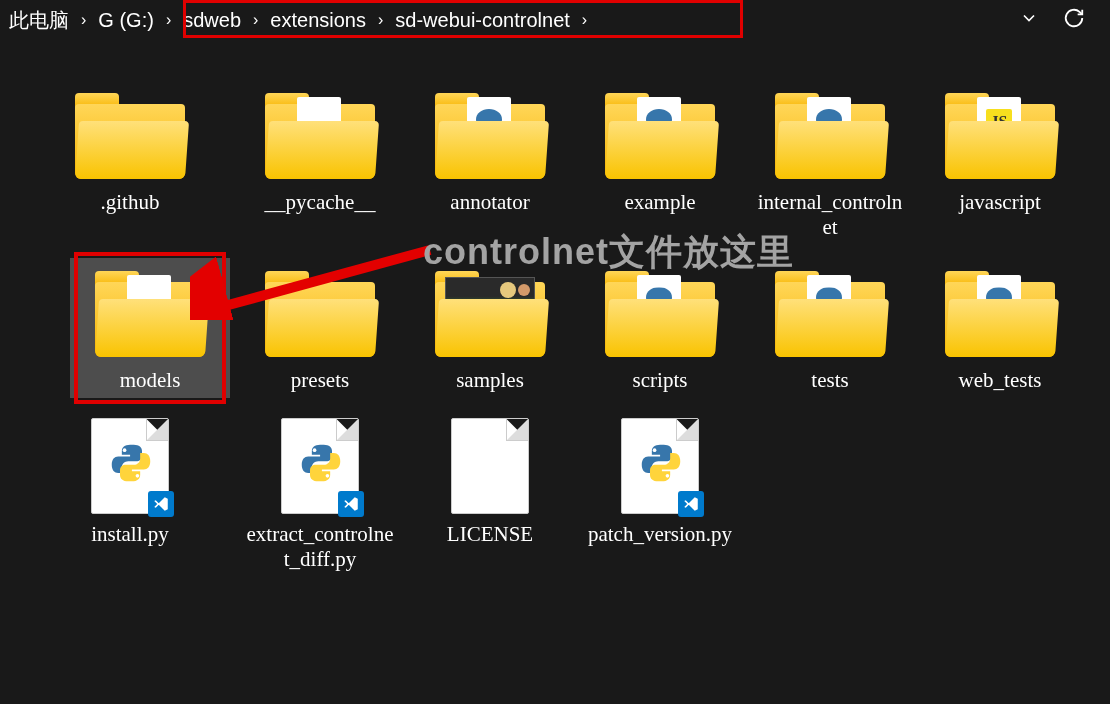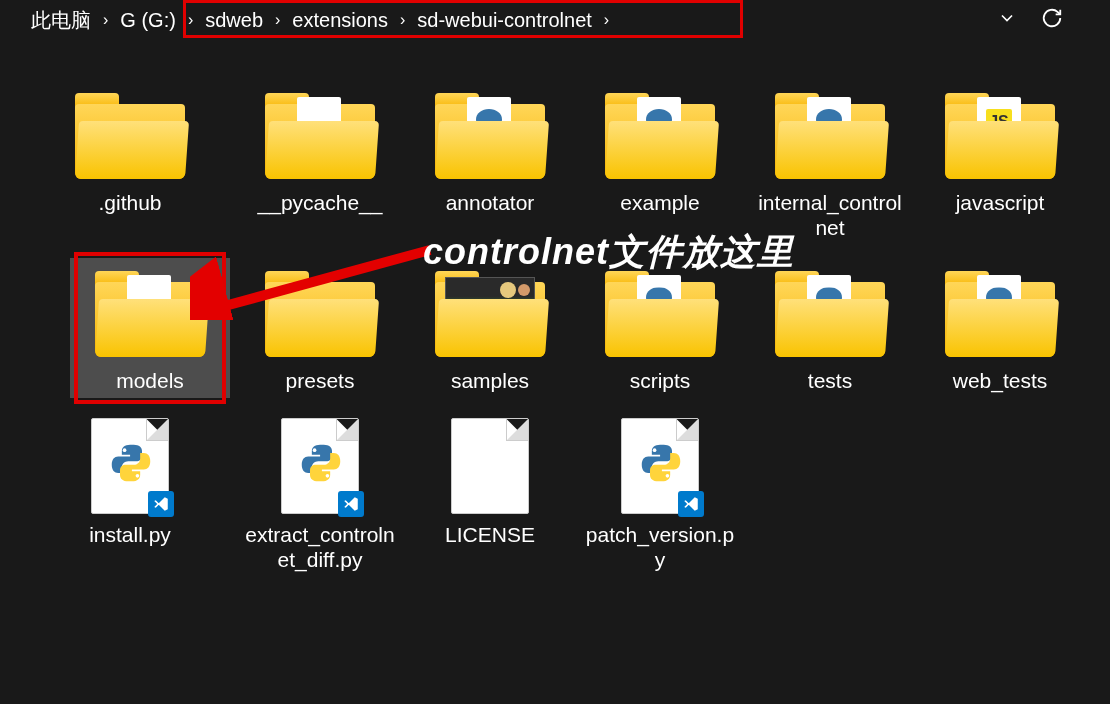--- a/index.html
+++ b/index.html
@@ -12,21 +12,21 @@
       height: 704px;
       background: #191919;
       color: #ffffff;
       font-family: "Segoe UI", "Microsoft YaHei", sans-serif;
       overflow: hidden;
       position: relative;
     }
     .breadcrumb-bar {
       display: flex;
       align-items: center;
-      padding: 6px 27px;
+      padding: 6px 5px;
       font-size: 20px;
       height: 40px;
       position: relative;
     }
     .breadcrumb-items {
       display: flex;
       align-items: center;
       flex: 1;
     }
     .crumb {
@@ -55,20 +55,21 @@
     .chevron-down-icon svg, .refresh-icon svg {
       stroke: #ffffff;
       fill: none;
       stroke-width: 2;
     }
     .grid {
       display: grid;
       grid-template-columns: repeat(6, 1fr);
       gap: 14px 10px;
       padding: 40px 30px 0 30px;
+      font-family: Liberation Serif, serif;
     }
     .item {
       display: flex;
       flex-direction: column;
       align-items: center;
       justify-content: flex-start;
       text-align: center;
       cursor: pointer;
       padding: 4px;
       width: 160px;
@@ -266,27 +267,26 @@
     .annotation-arrow {
       position: absolute;
       top: 200px;
       left: 190px;
       pointer-events: none;
     }
     .annotation-text {
       position: absolute;
       top: 228px;
       left: 423px;
-      color: #ffffff;
+      color: #a3a3a3;
       font-size: 36px;
       font-weight: 700;
       letter-spacing: 1px;
       pointer-events: none;
       white-space: nowrap;
-      font-style: italic;
     }
   </style>
 </head>
 <body>
 
 <div class="breadcrumb-bar">
   <div class="breadcrumb-items">
     <span class="crumb">此电脑</span>
     <span class="crumb-sep">›</span>
     <span class="crumb">G (G:)</span>

